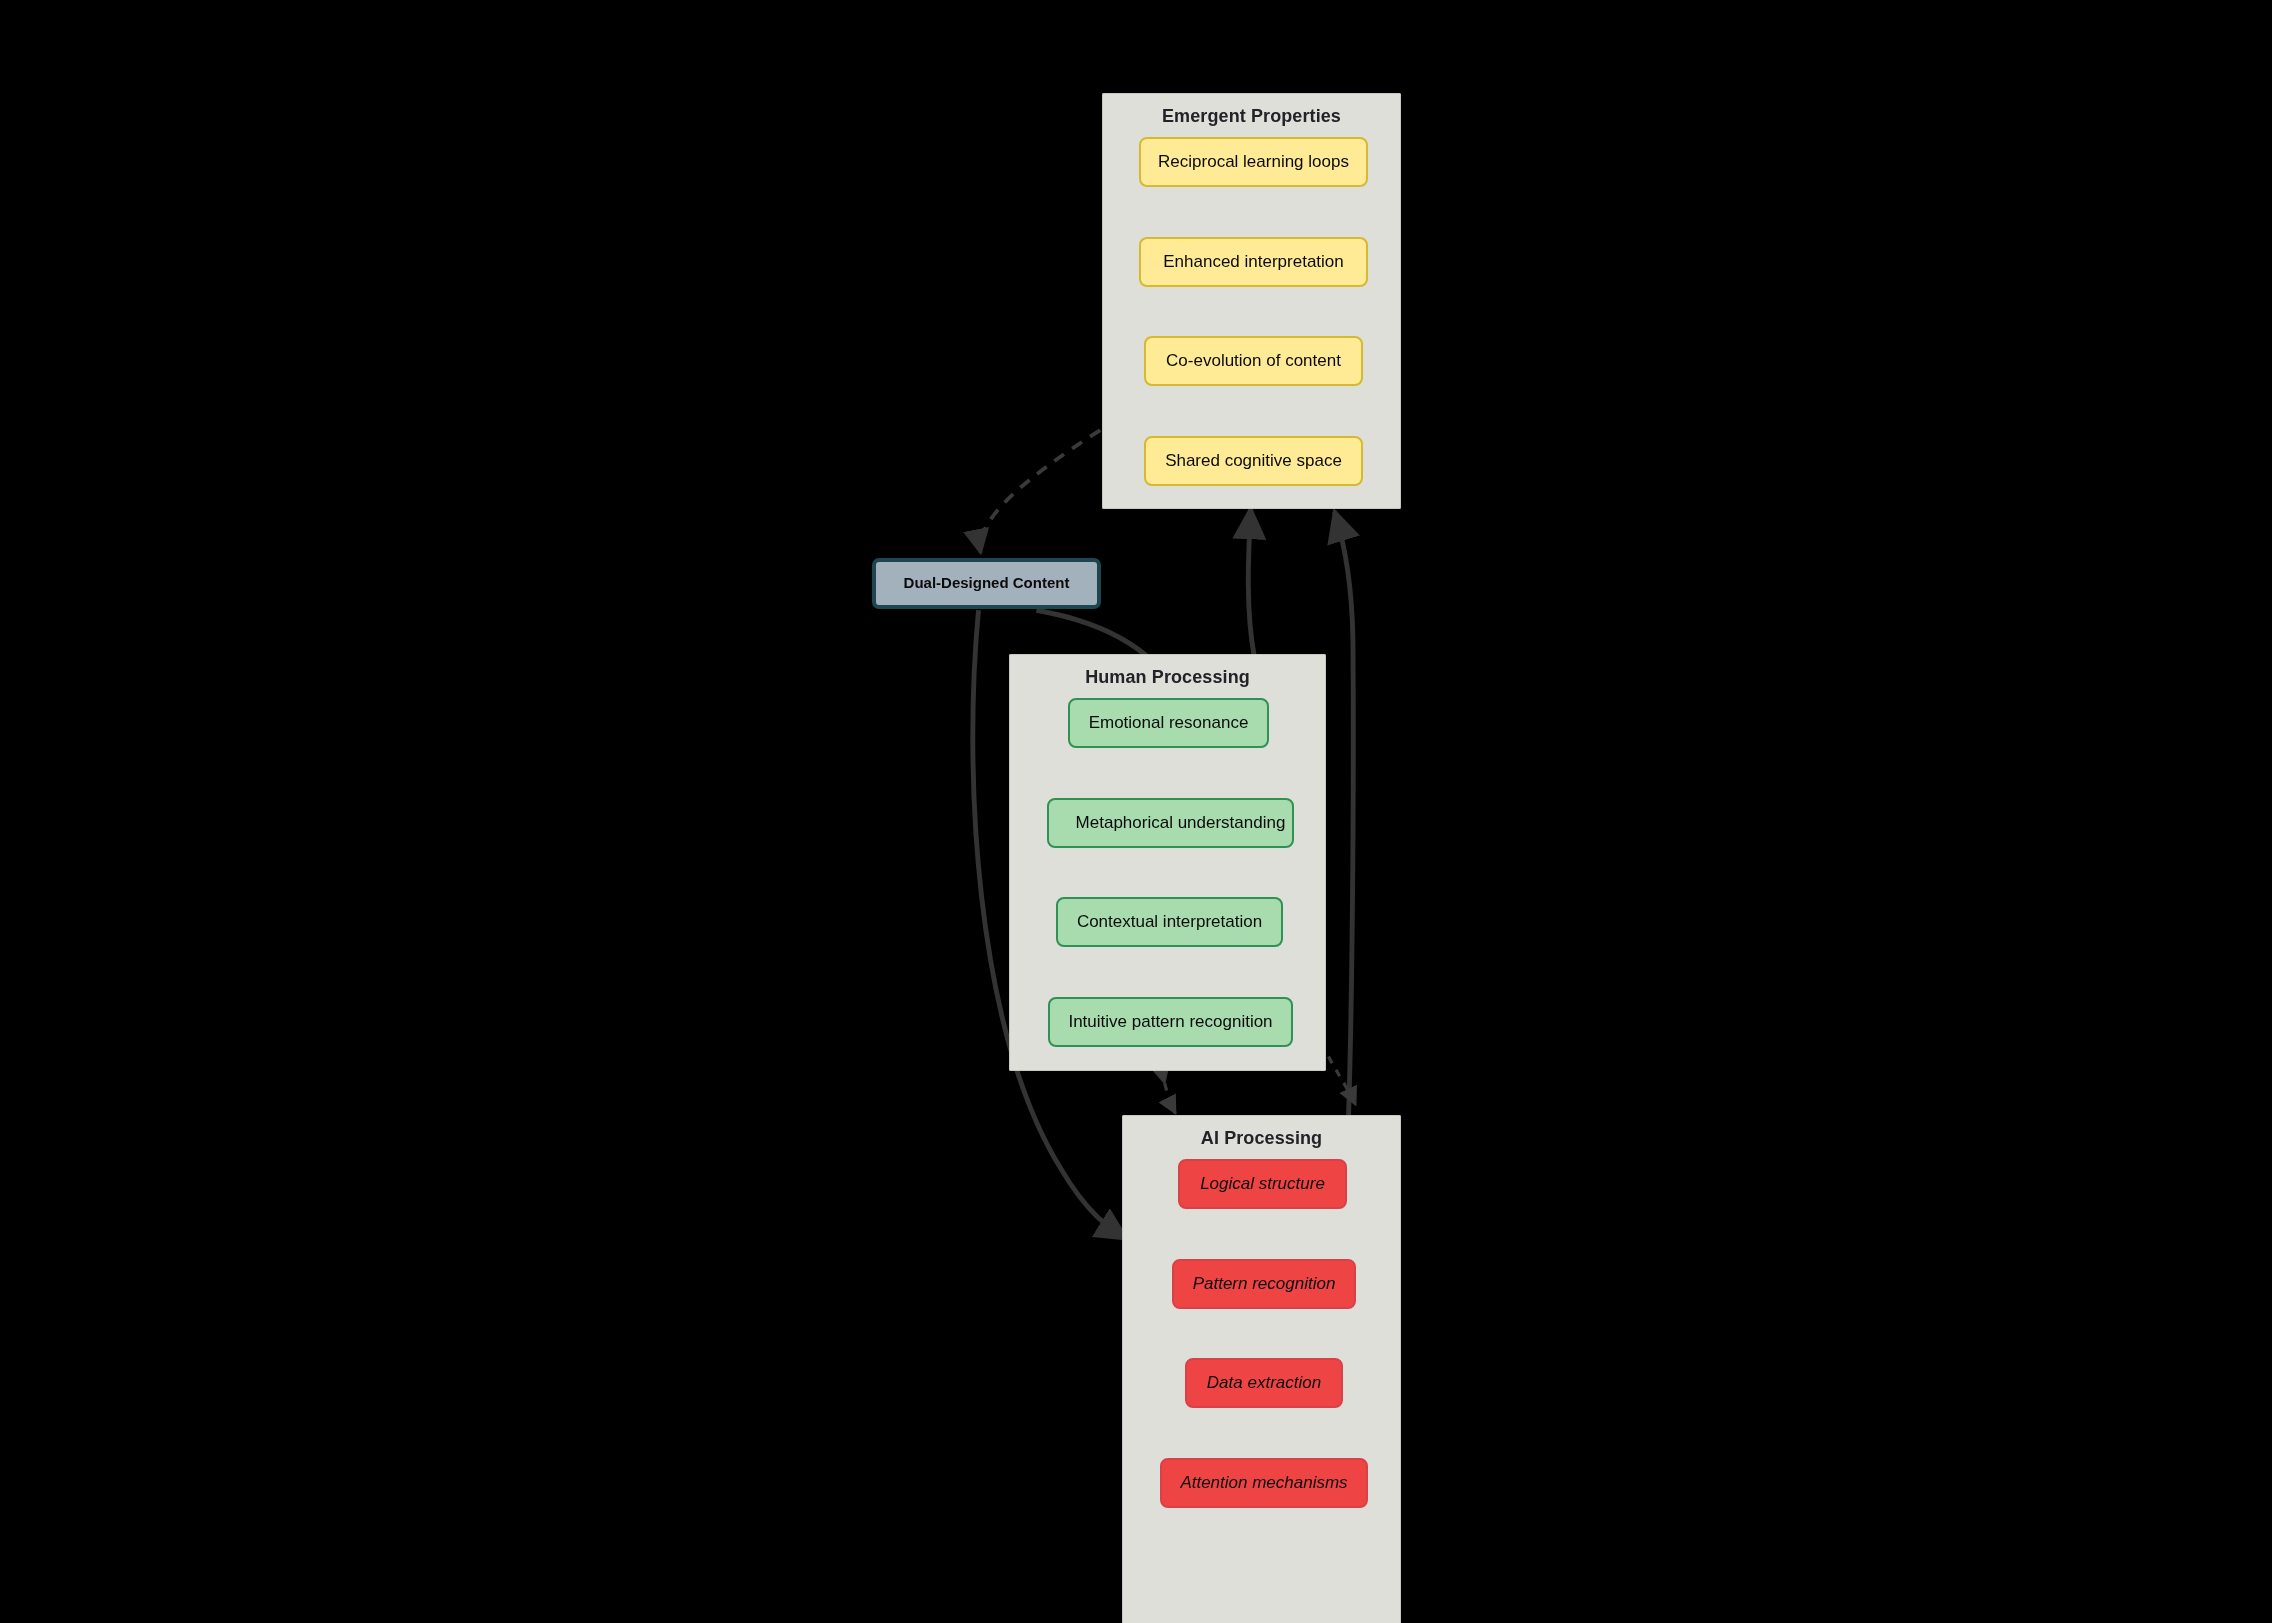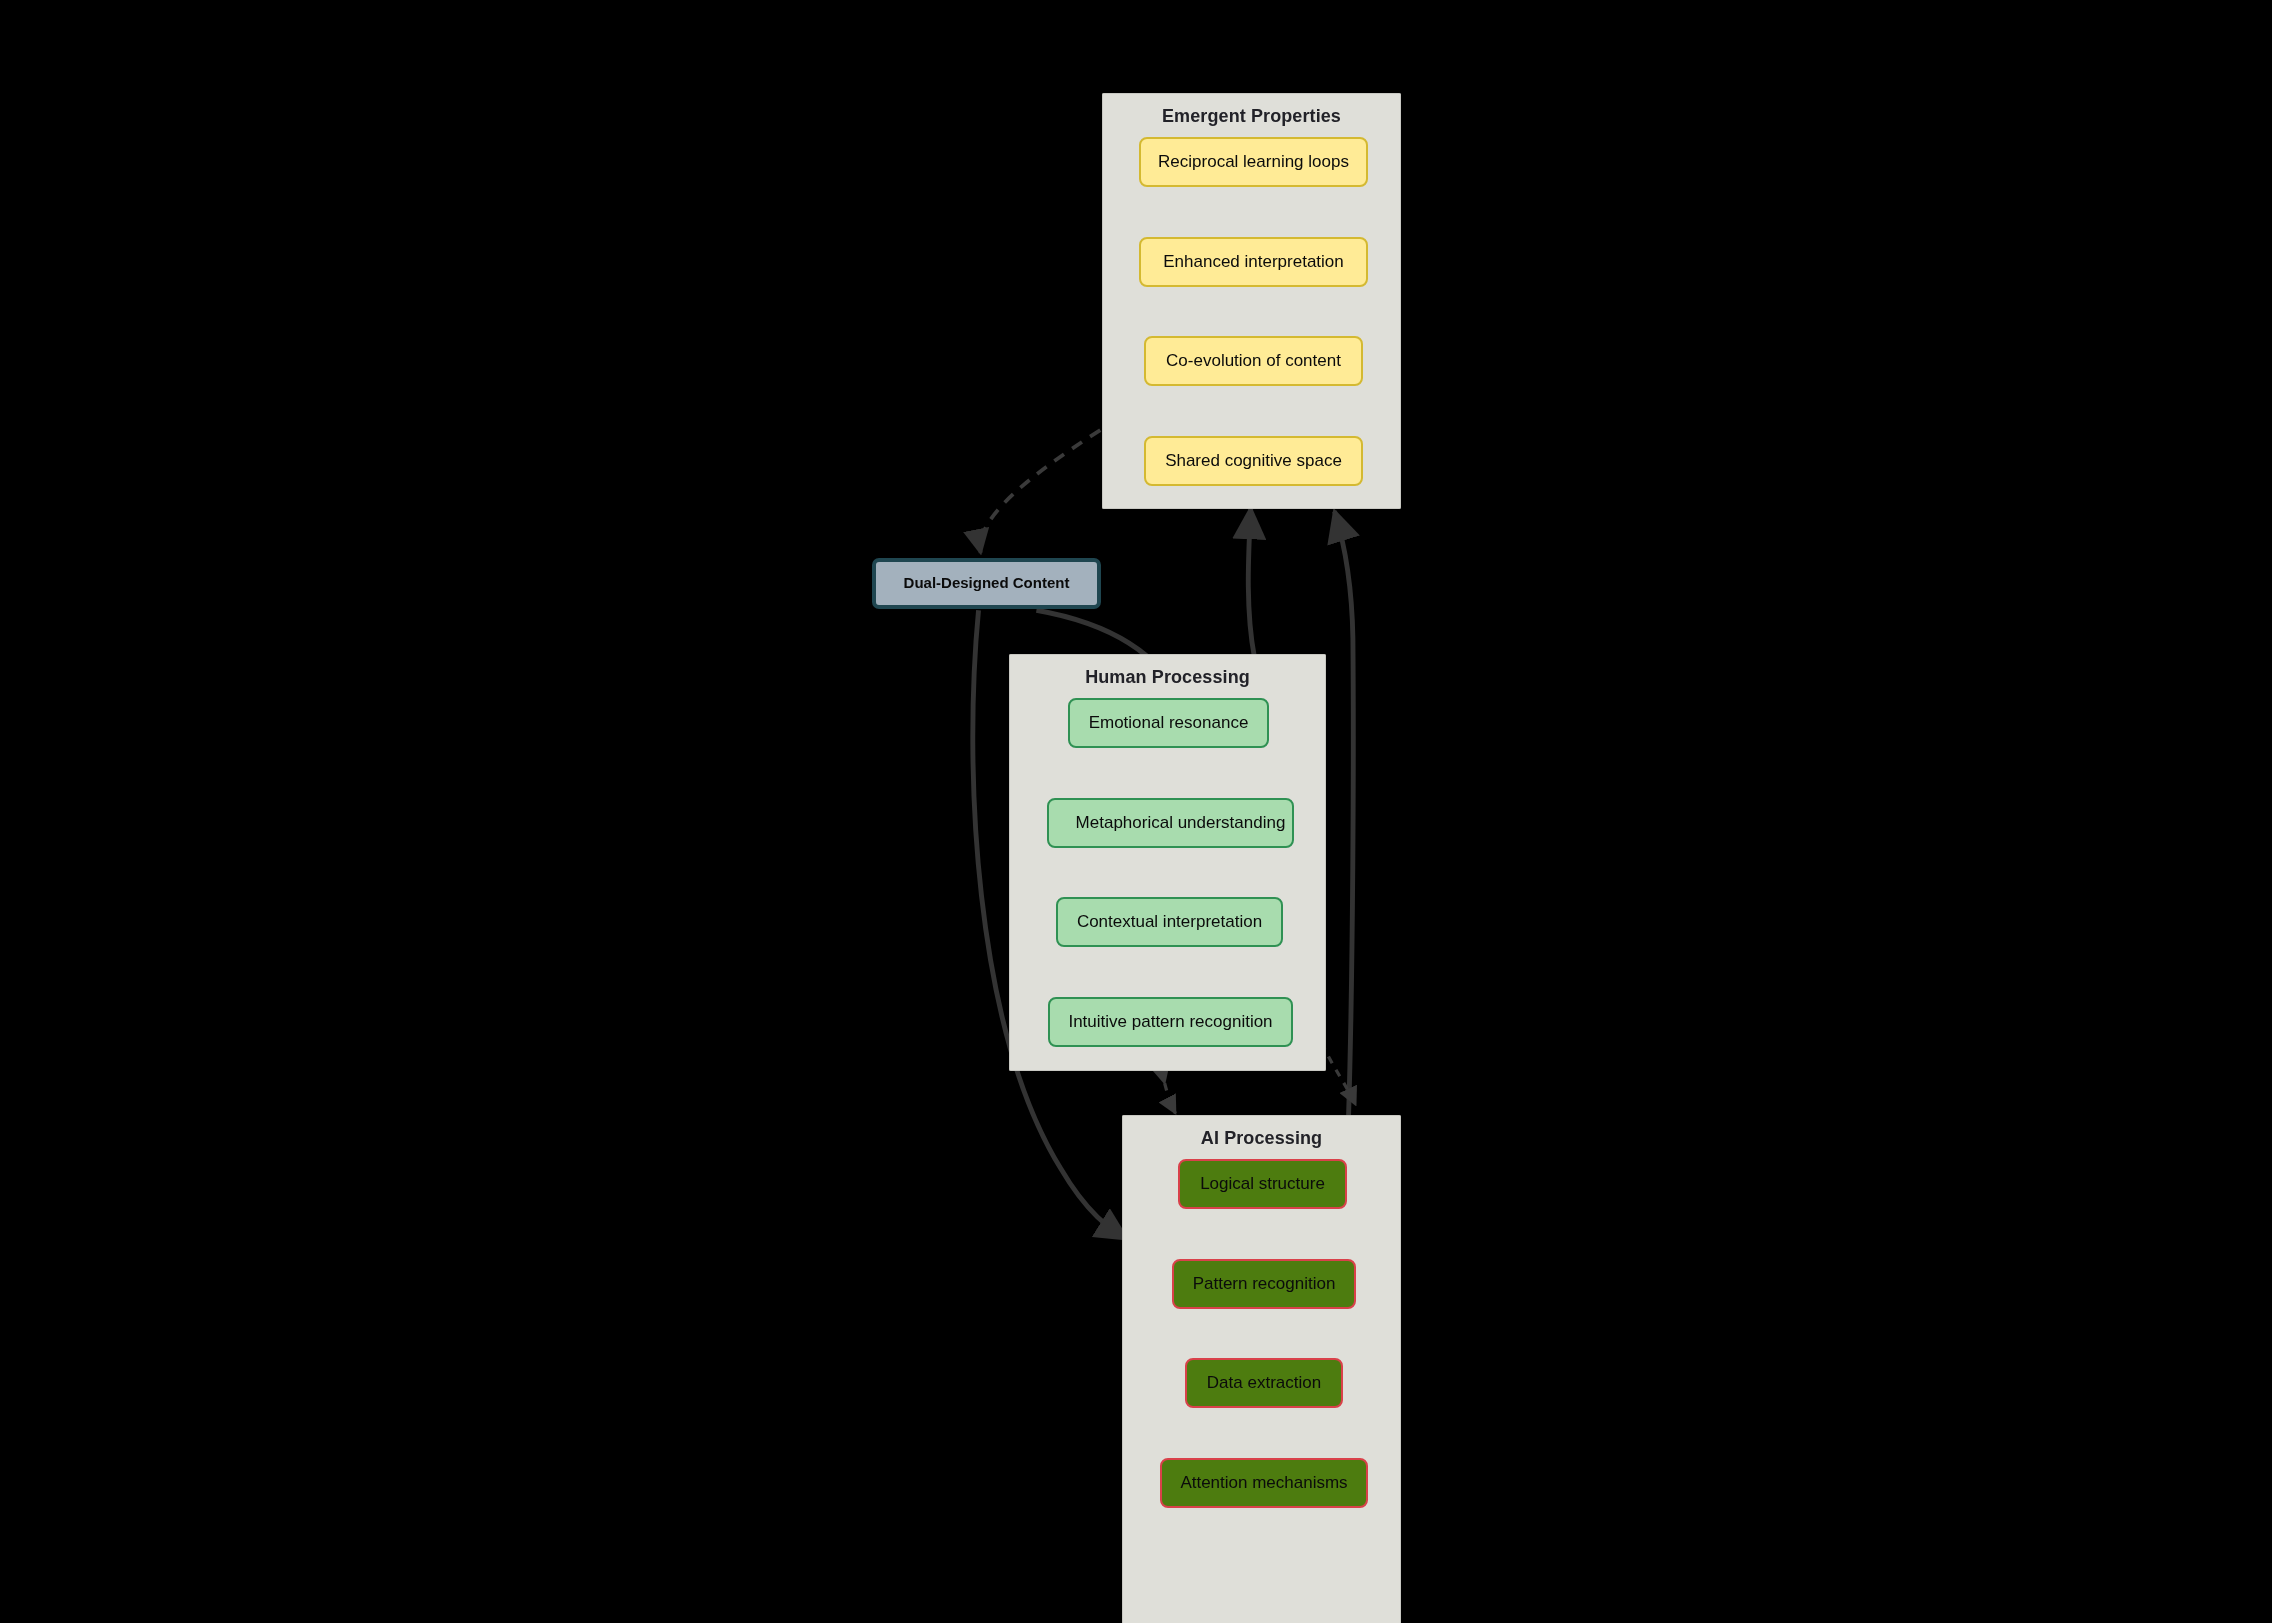--- a/index.html
+++ b/index.html
@@ -40,21 +40,21 @@
     justify-content:center;
     font-size:17px;
     color:#0b0b0b;
     border-radius:8px;
     text-align:center;
     line-height:1.1;
     white-space:nowrap;
   }
   .node.emergent { background:#ffeb96; border:2.2px solid #d4b931; }
   .node.human    { background:#a8dcae; border:2.2px solid #2f9153; }
-  .node.ai       { background:#4d7c0f; border:2.2px solid #d9414a; }
+  .node.ai       { background:#ef4444; border:2.2px solid #d9414a;font-style:italic; }
 
   .node.root {
     background:#a3b1bd;
     border:4.9px solid #1f4650;
     font-weight:bold;
     font-size:15px;
     border-radius:7px;
   }
 </style>
 </head>

